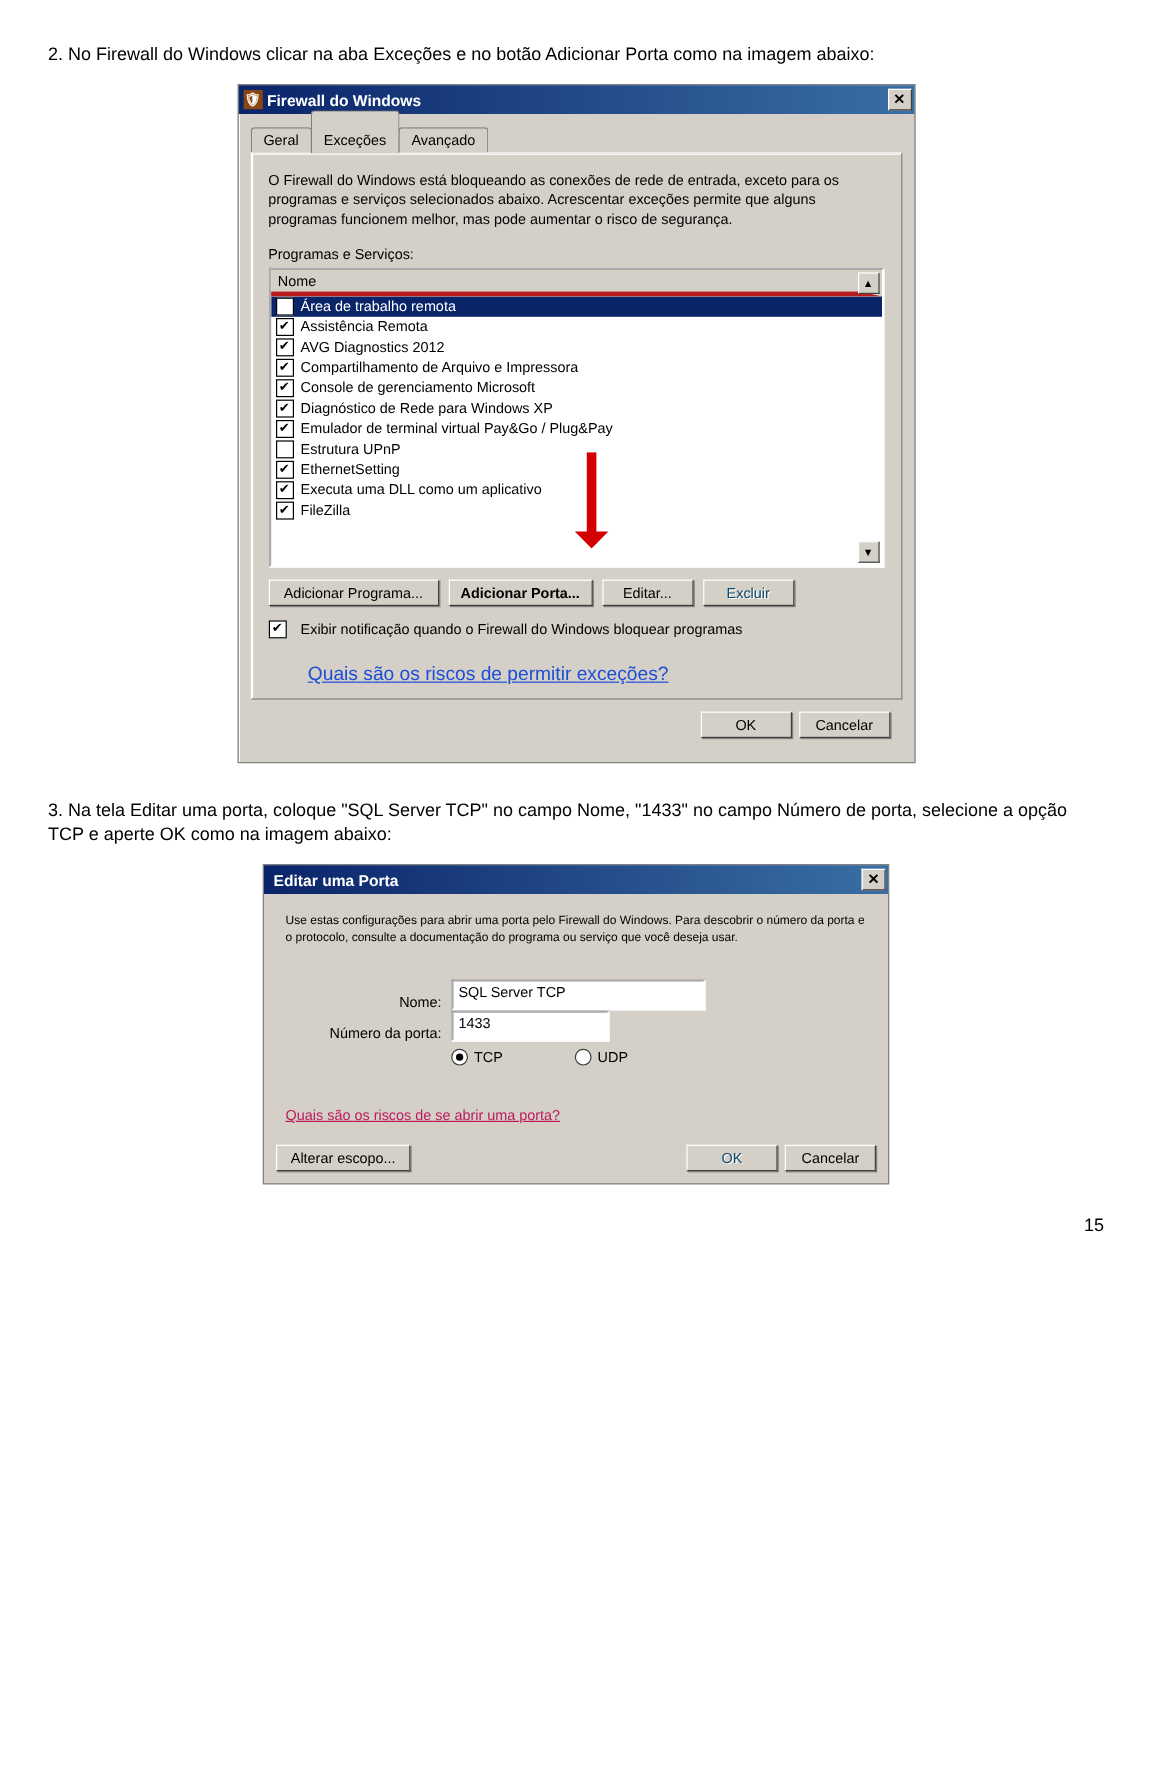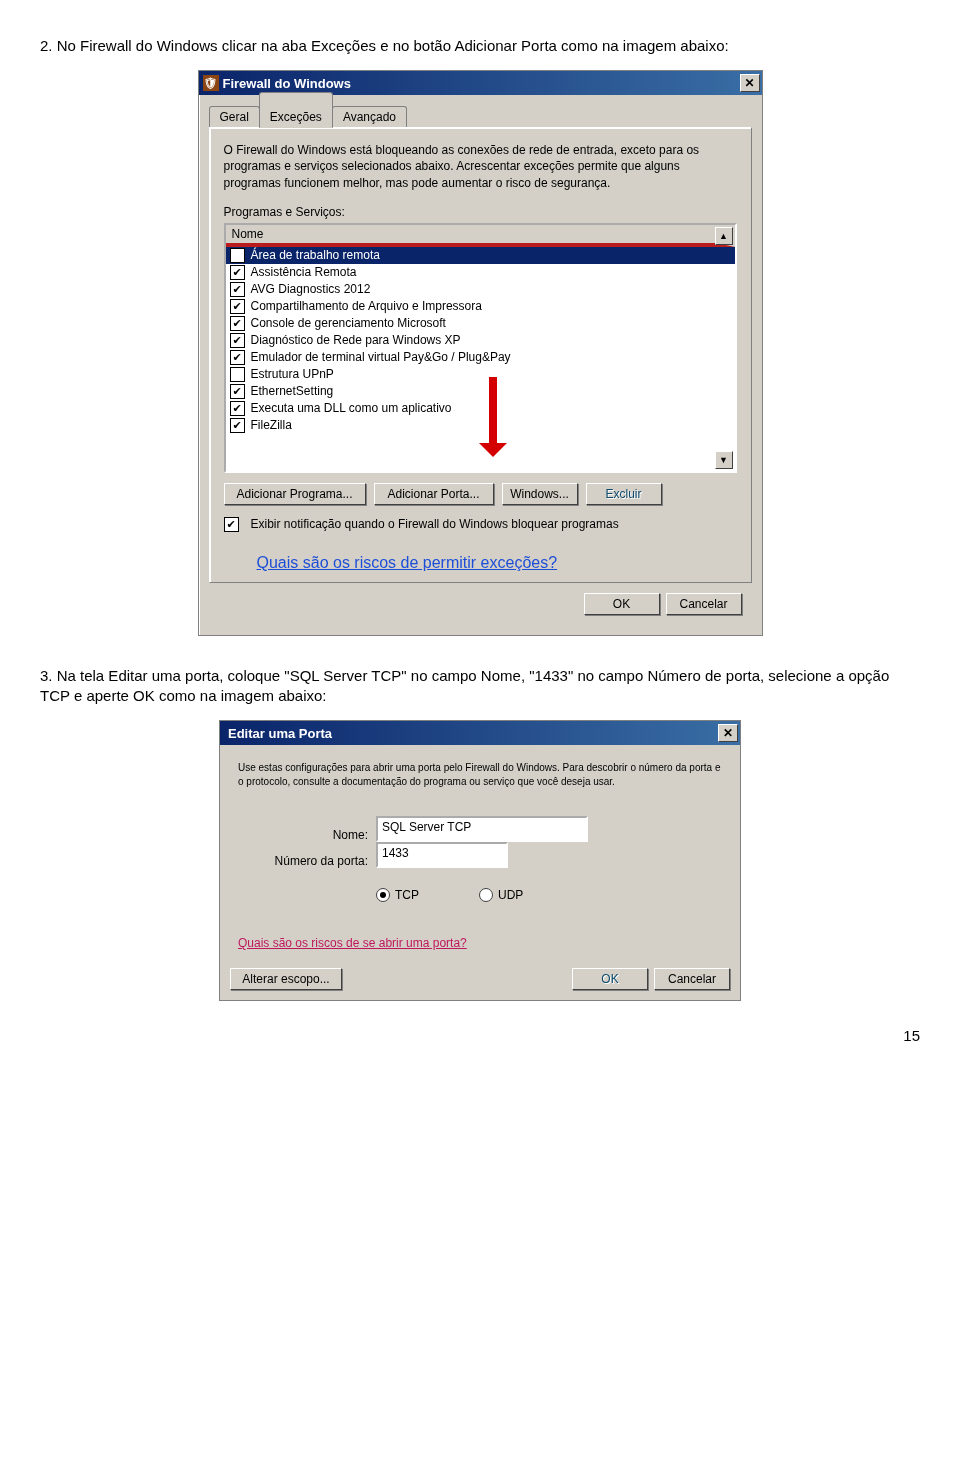--- a/index.html
+++ b/index.html
@@ -127,41 +127,41 @@
     background:#d4d0c8;
     border:1px solid #fff;
     border-right-color:#404040; border-bottom-color:#404040;
     box-shadow: 1px 1px 0 #808080;
     font-size:12px;
     padding:3px 0;
     text-align:center;
     cursor:pointer;
   }
   .wbtn.disabled{ color:#0c4a6e; text-shadow:1px 1px 0 #fff; cursor:default;}
-  .w135{ width:140px; } .w118{ width:118px; } .w78{ width:74px; }
+  .w135{ width:140px; } .w118{ width:118px;font-weight:bold; } .w78{ width:74px; }
   .chkline{ display:flex; align-items:center; font-size:12px; margin-top:12px; gap:6px;}
   .link{ color:#1d4ed8; font-size:16px; text-decoration:underline; cursor:pointer; margin-top:22px; display:inline-block;margin-left:33px;}
   .dlg-foot{ display:flex; justify-content:flex-end; gap:6px; padding:10px; }
 
   
   .win2{
     width:520px;
     margin:0 auto;
     border:1px solid #808080;
     background:#d4d0c8;
   }
   .win2 .body{ padding:16px 18px 8px 18px; }
   .desc2{ font-size:10px; line-height:1.35; margin-bottom:28px; }
   .field{ display:flex; align-items:flex-end; margin-bottom:0; }
   .field label{ width:130px; text-align:right; font-size:12px; padding-right:8px; }
   .txtin{
     border:2px inset #fff; background:#fff;
     font-size:12px; padding:2px 4px; height:18px; width:200px;
   }
-  .radios{ display:flex; gap:60px; margin-left:138px; margin-top:20px; font-size:12px; }
+  .radios{ display:flex; gap:60px; margin-left:138px; margin-top:6px; font-size:12px; }
   .radio{ display:flex; align-items:center; gap:5px; cursor:pointer;}
   .rdot{
     width:12px; height:12px; border:1px solid #404040; border-radius:50%;
     background:#fff; display:inline-flex; align-items:center; justify-content:center;
   }
   .rdot.on::after{ content:""; width:6px; height:6px; background:#000; border-radius:50%; }
   .link2{ color:#be185d; font-size:12px; text-decoration:underline; cursor:pointer; margin:34px 0 10px 0; display:inline-block;}
   .foot2{ display:flex; gap:6px; padding:0 10px 10px 10px; }
   .foot2 .spacer{ flex:1; }
 
@@ -240,21 +240,21 @@
         <div class="scroll-dn">▼</div>
       </div>
 
       <div class="arrow-wrap">
           <div class="red-arrow"></div>
         </div>
 
       <div class="btnrow">
         <div class="wbtn w135">Adicionar Programa...</div>
         <div class="wbtn w118">Adicionar Porta...</div>
-        <div class="wbtn w78">Windows...</div>
+        <div class="wbtn w78">Editar...</div>
         <div class="wbtn w78 disabled">Excluir</div>
       </div>
 
       <div class="chkline">
         <span class="chk">✔</span>
         <span>Exibir notificação quando o Firewall do Windows bloquear programas</span>
       </div>
 
       <span class="link">Quais são os riscos de permitir exceções?</span>
     </div>

